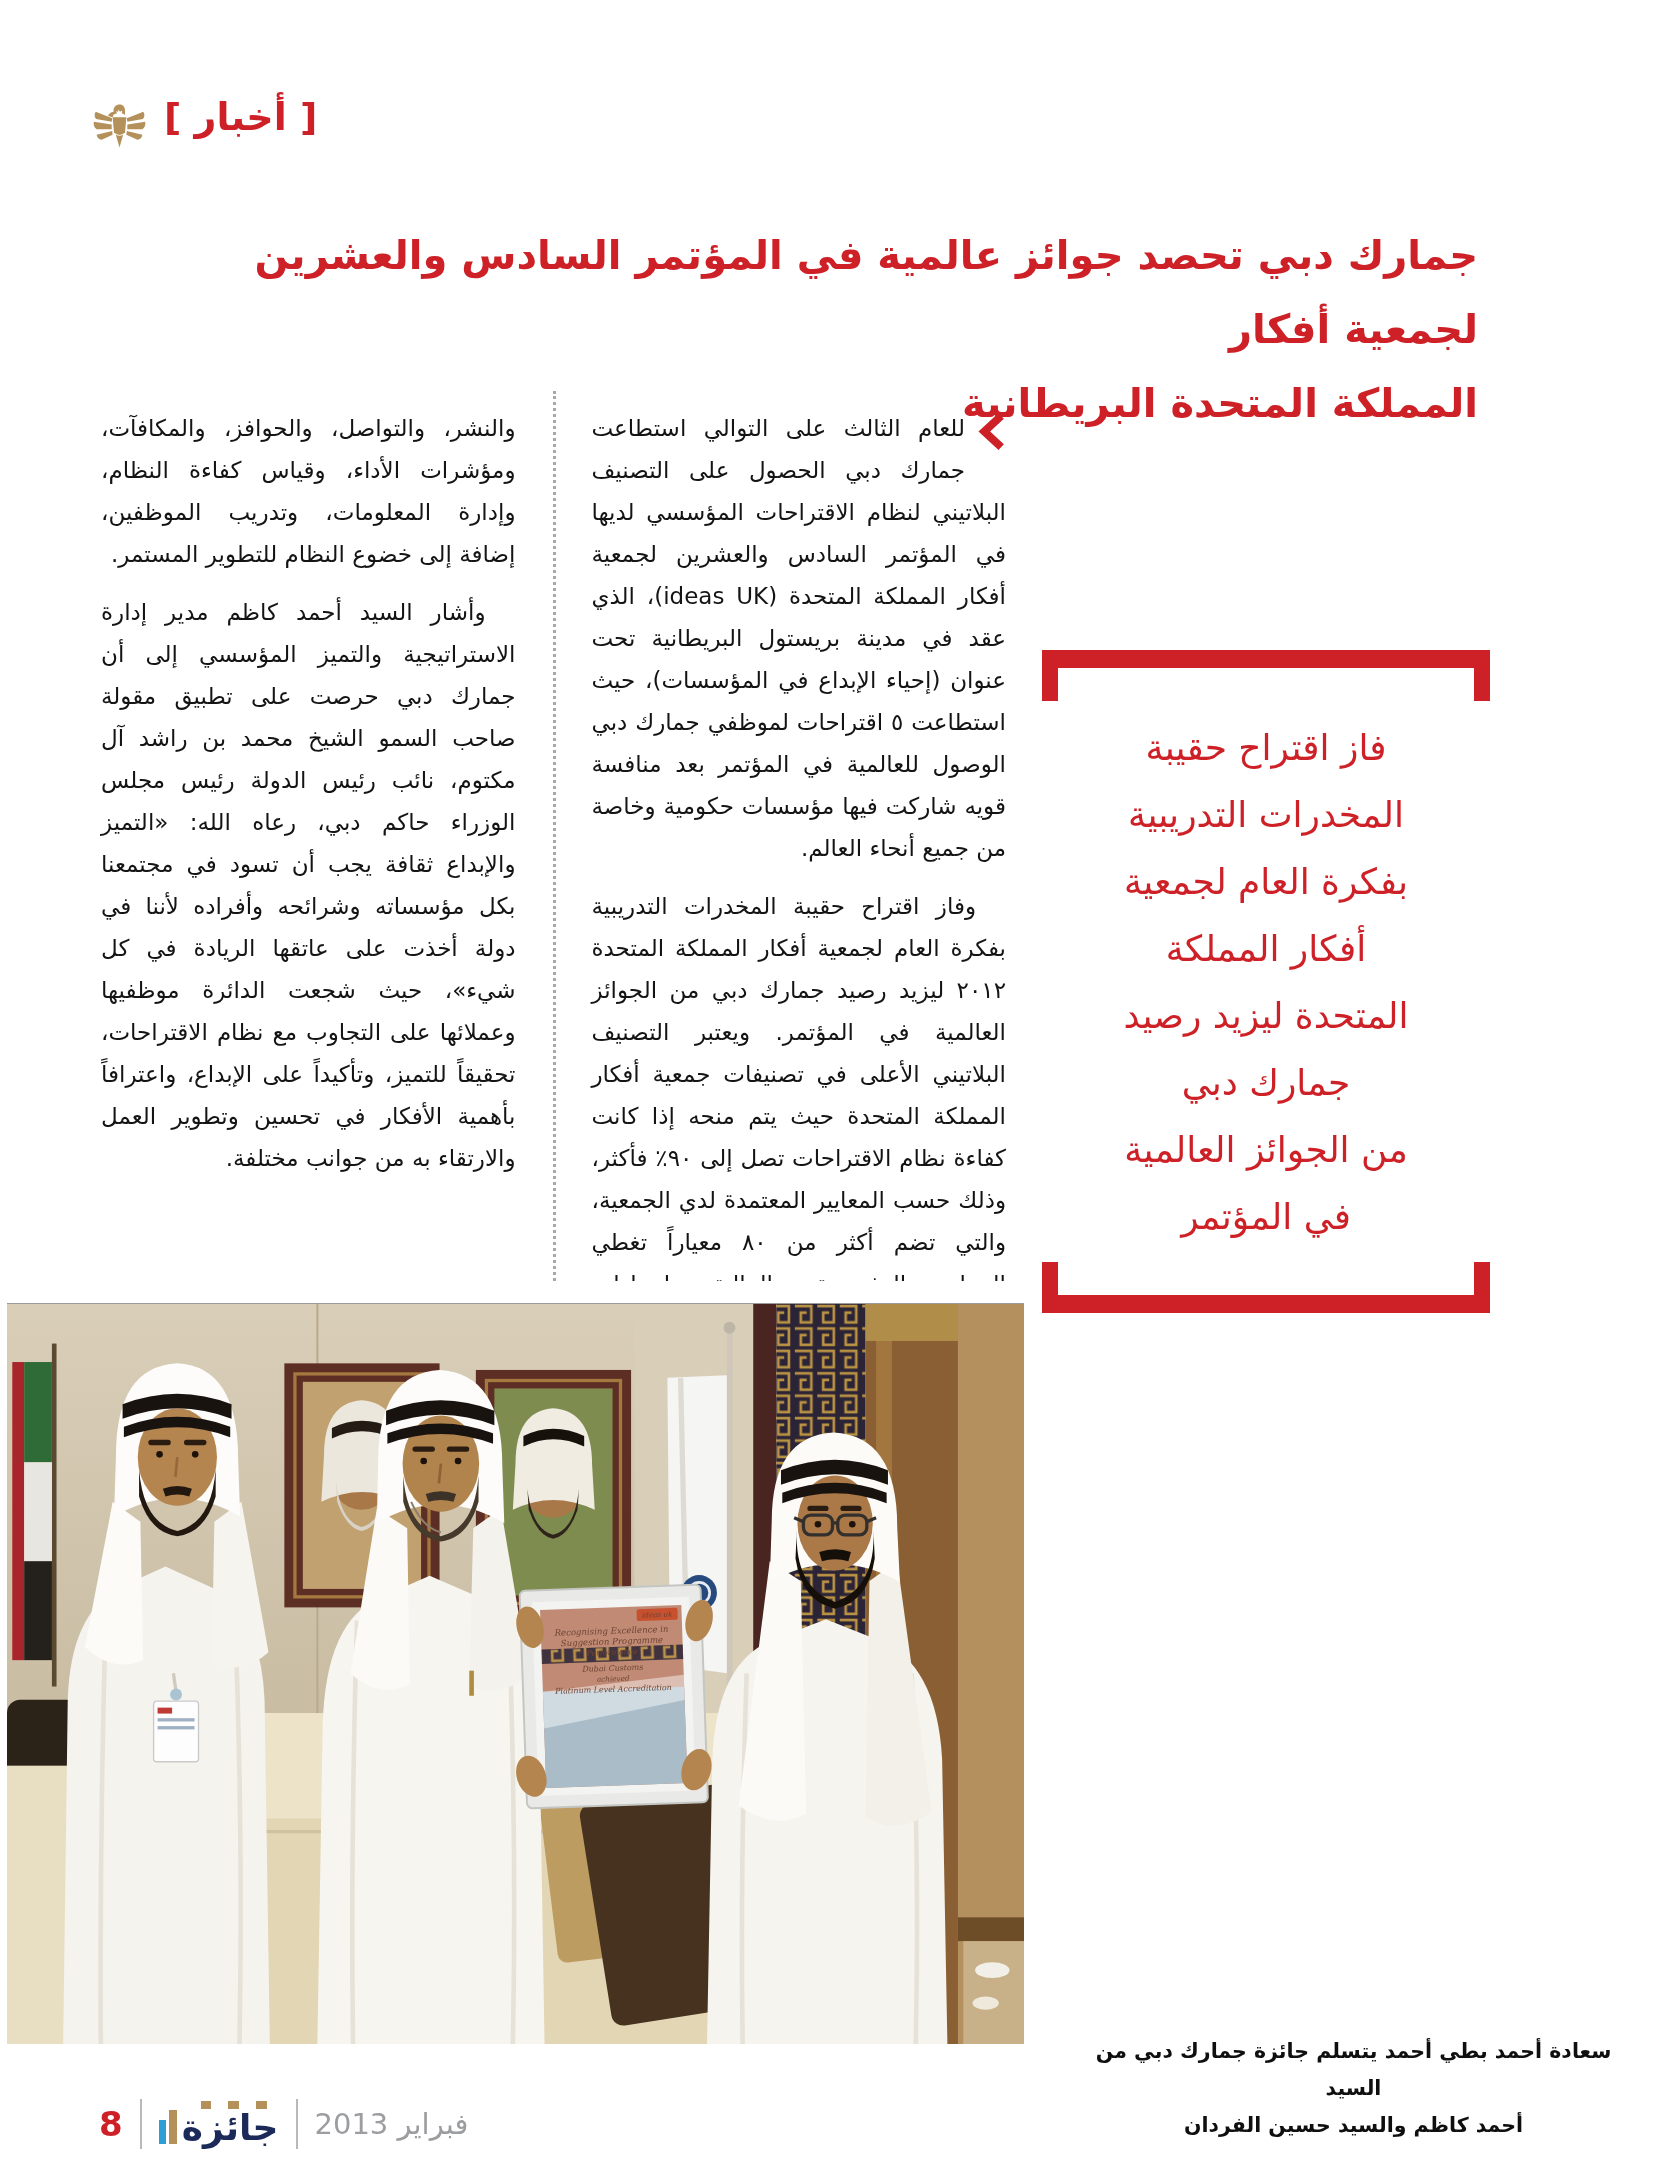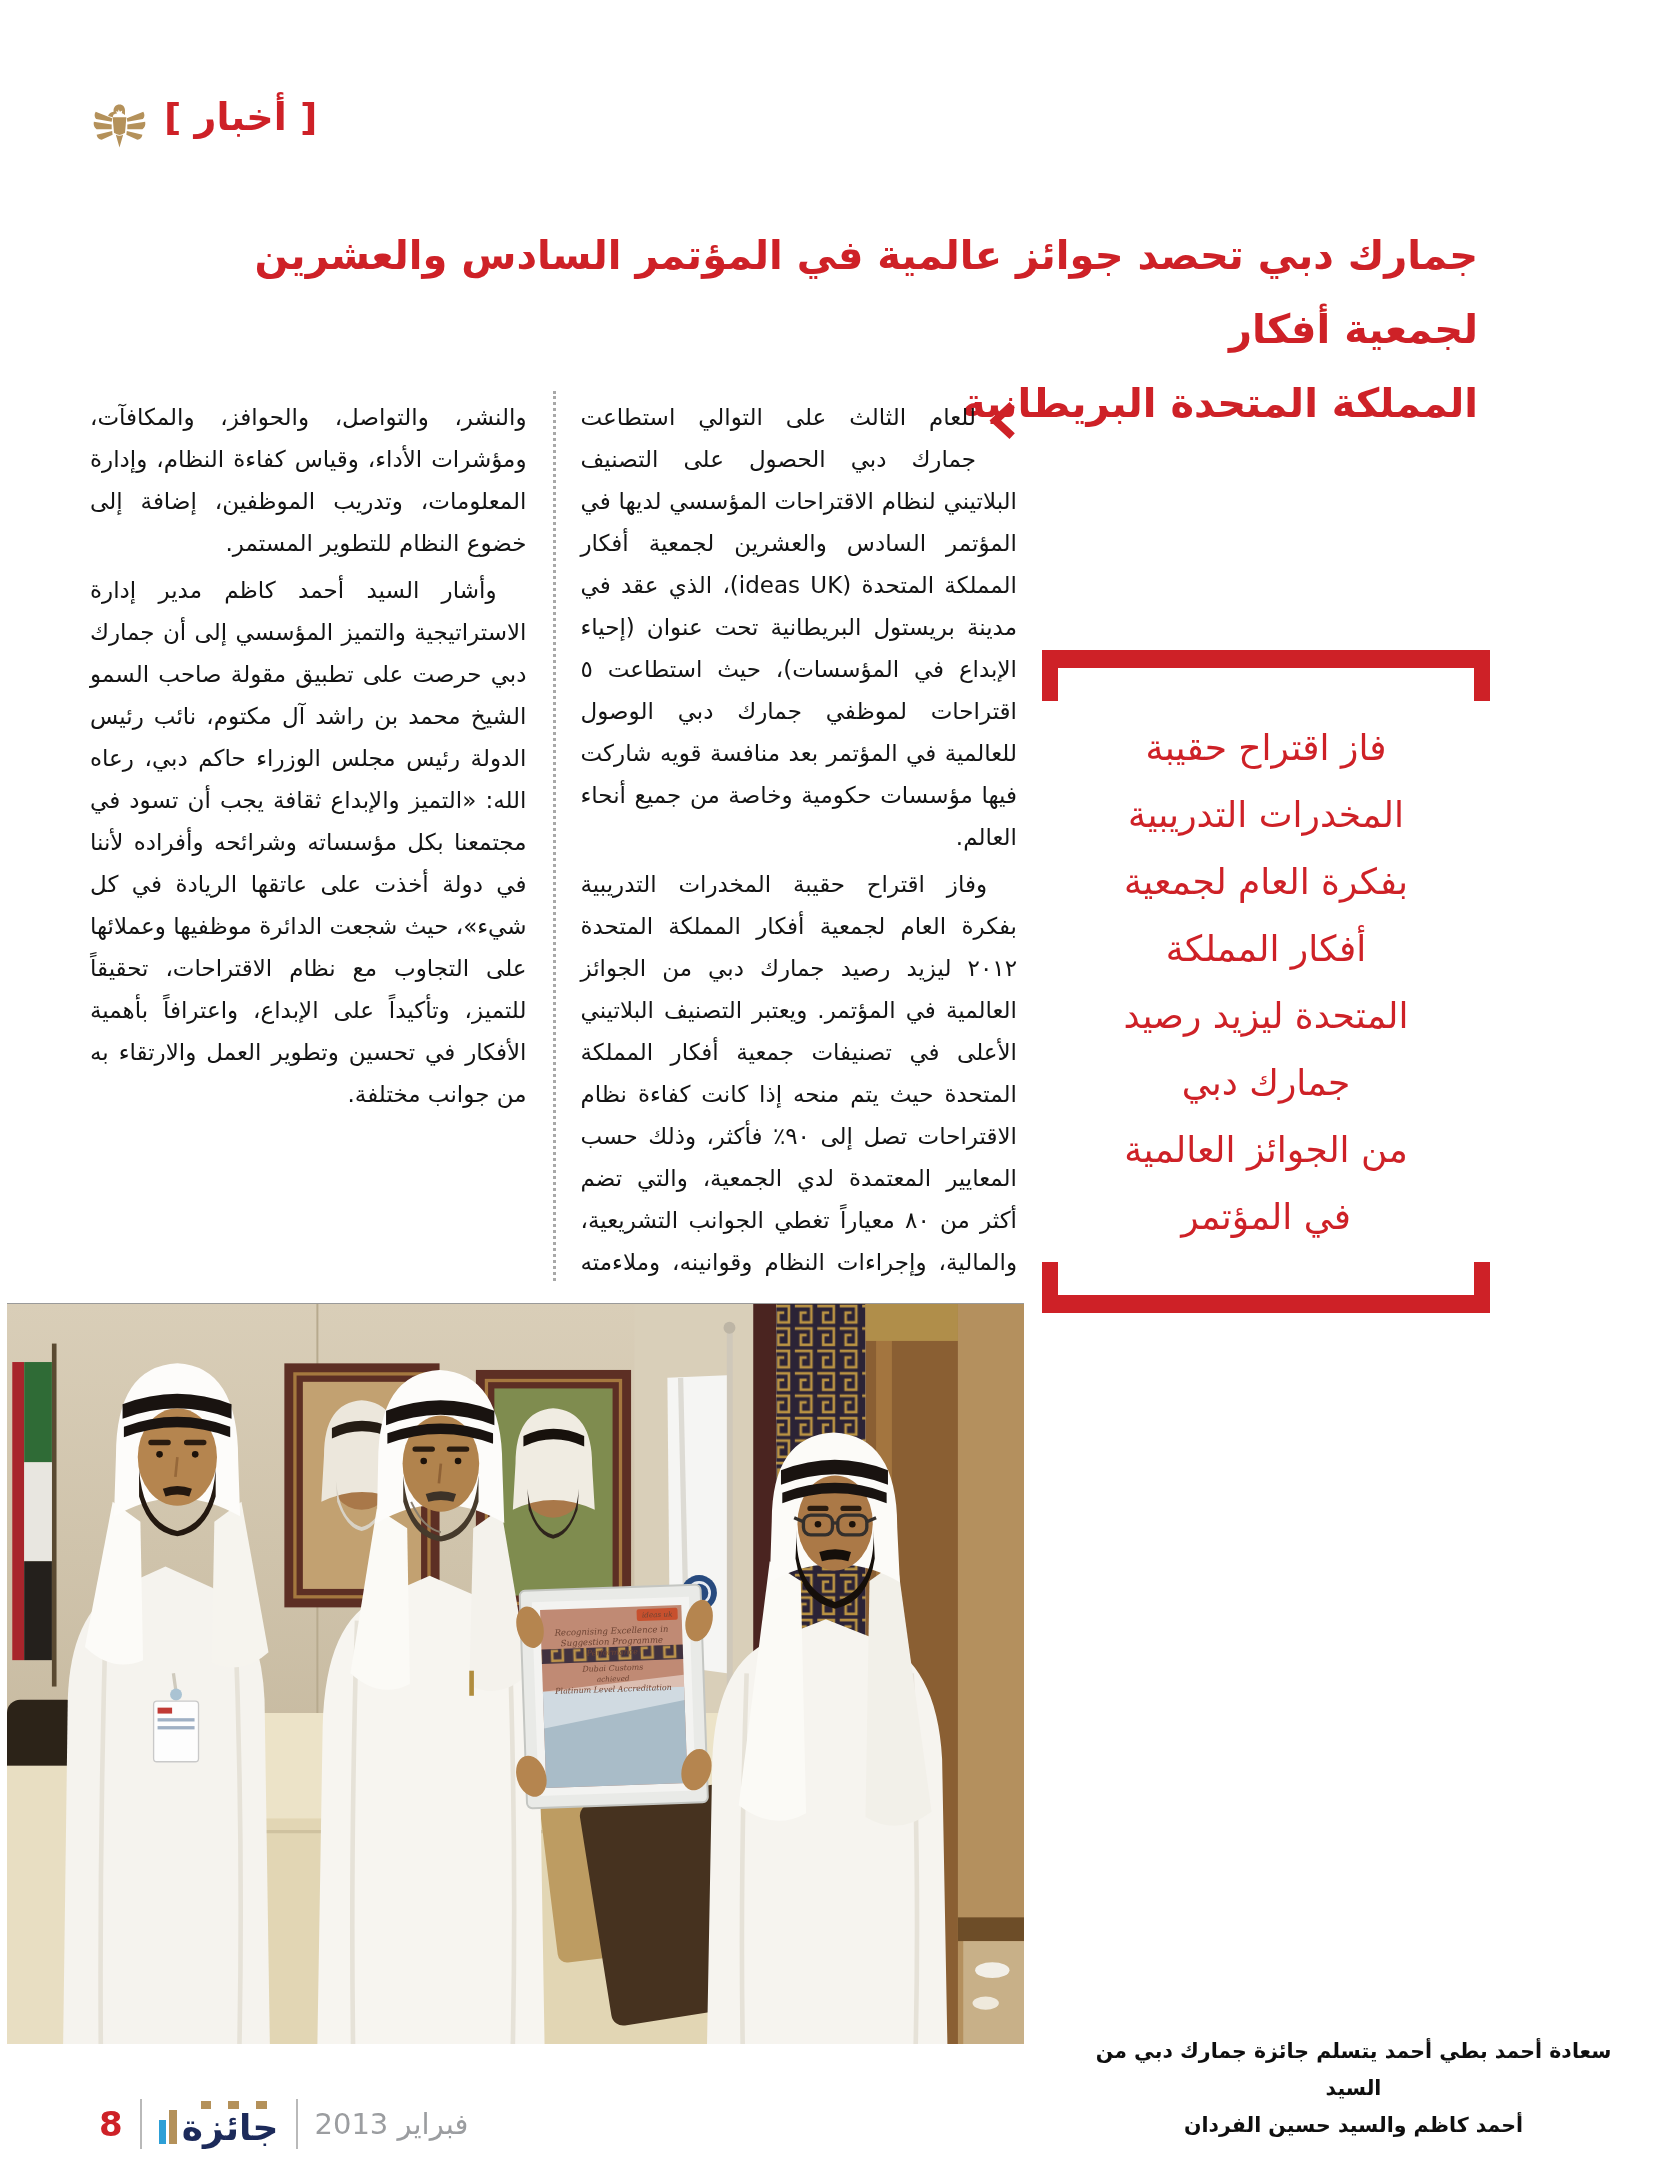--- a/index.html
+++ b/index.html
@@ -33,21 +33,21 @@
 
   
   .cols{
     position:absolute;top:391px;left:85px;width:937px;height:890px;
     direction:rtl;display:flex;overflow:hidden;
     color:var(--body-text);font-size:23px;line-height:42px;text-align:justify;
   }
   .col{flex:1 1 0;min-width:0;}
   .col-first{border-left:3.3px dotted #a8a8a8;padding-left:20px;}
   .col-second{padding-right:21px;}
-  .col p{margin:5px;}
+  .col p{margin:16px;}
   .col p.indent{text-indent:30px;}
   .chev{float:right;width:29px;height:41px;margin:4px 0 0 12px;}
   .chev path{stroke:var(--accent-red);stroke-width:13;fill:none;}
 
   
   .pullquote{position:absolute;left:1042px;top:650px;width:448px;height:663px;}
   .pq-top,.pq-bot{position:absolute;left:0;right:0;height:51px;}
   .pq-top{top:0;border-top:18px solid var(--accent-red);border-left:16.5px solid var(--accent-red);border-right:16.5px solid var(--accent-red);}
   .pq-bot{bottom:0;border-bottom:18px solid var(--accent-red);border-left:16.5px solid var(--accent-red);border-right:16.5px solid var(--accent-red);}
   .pq-text{

